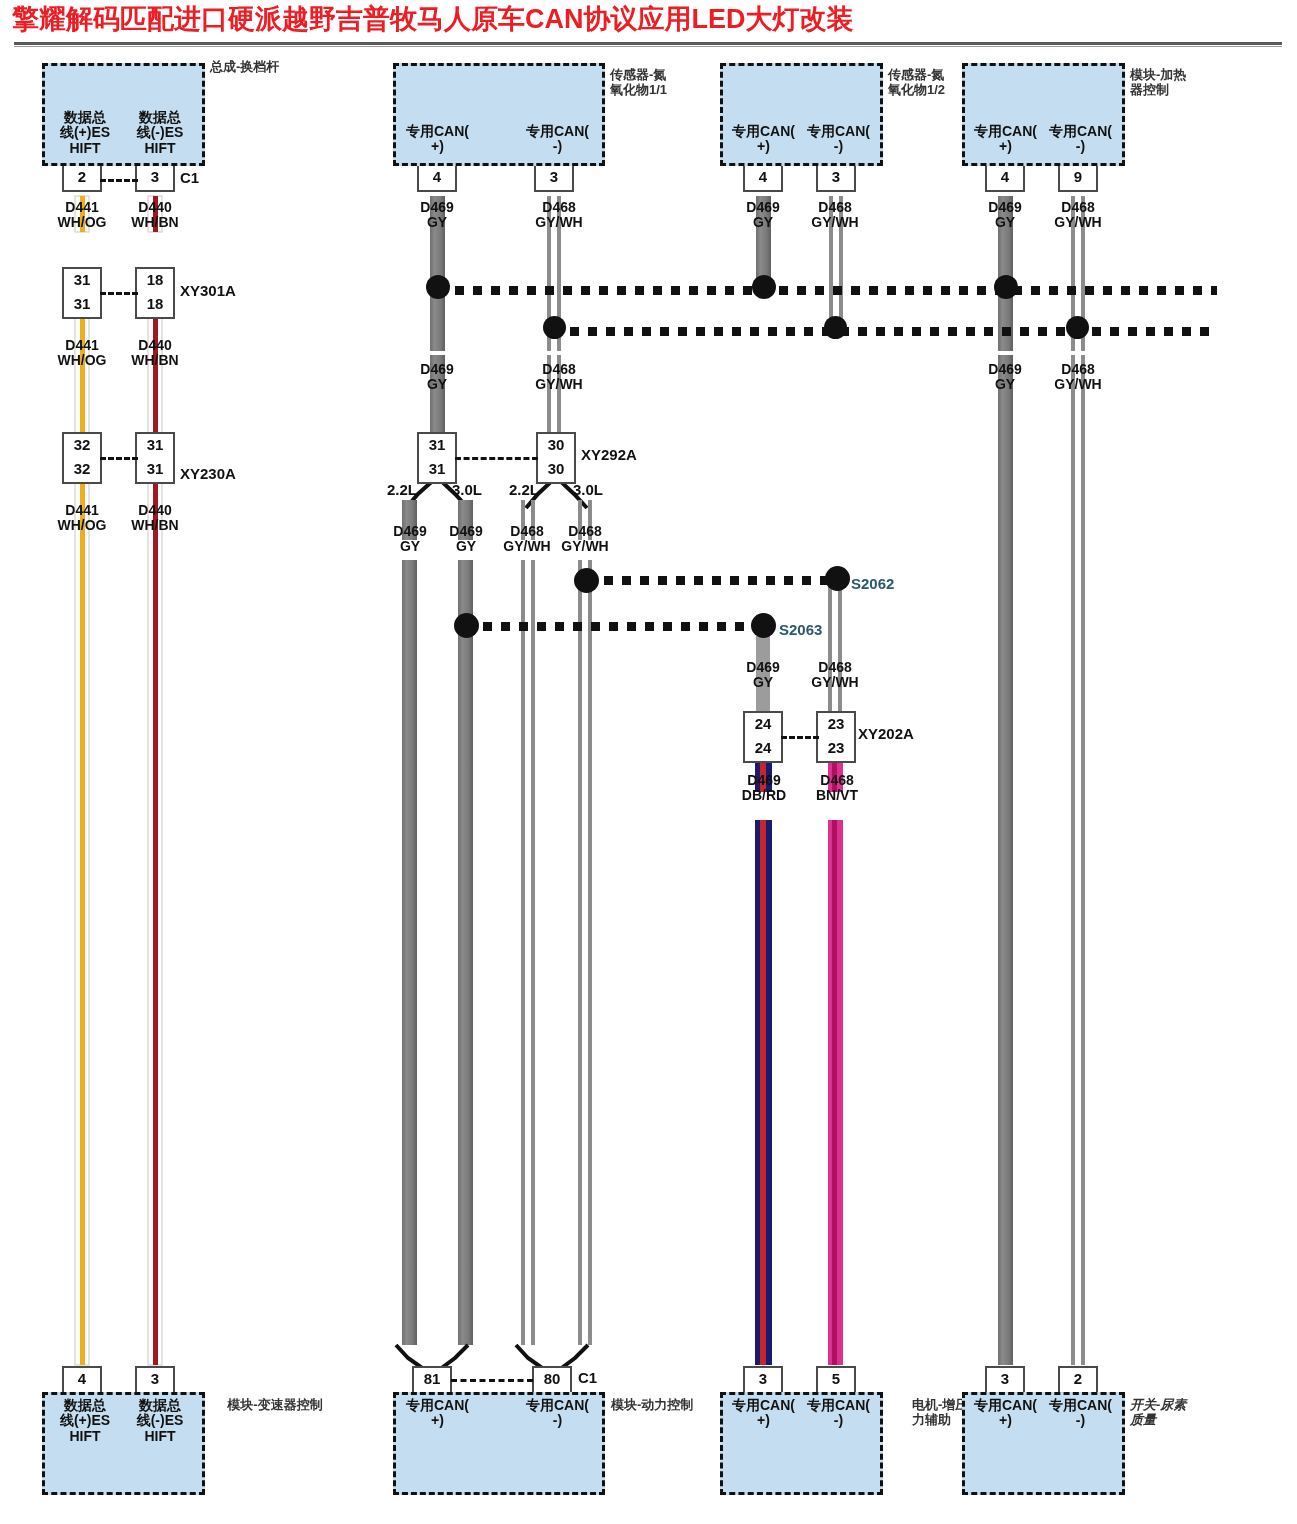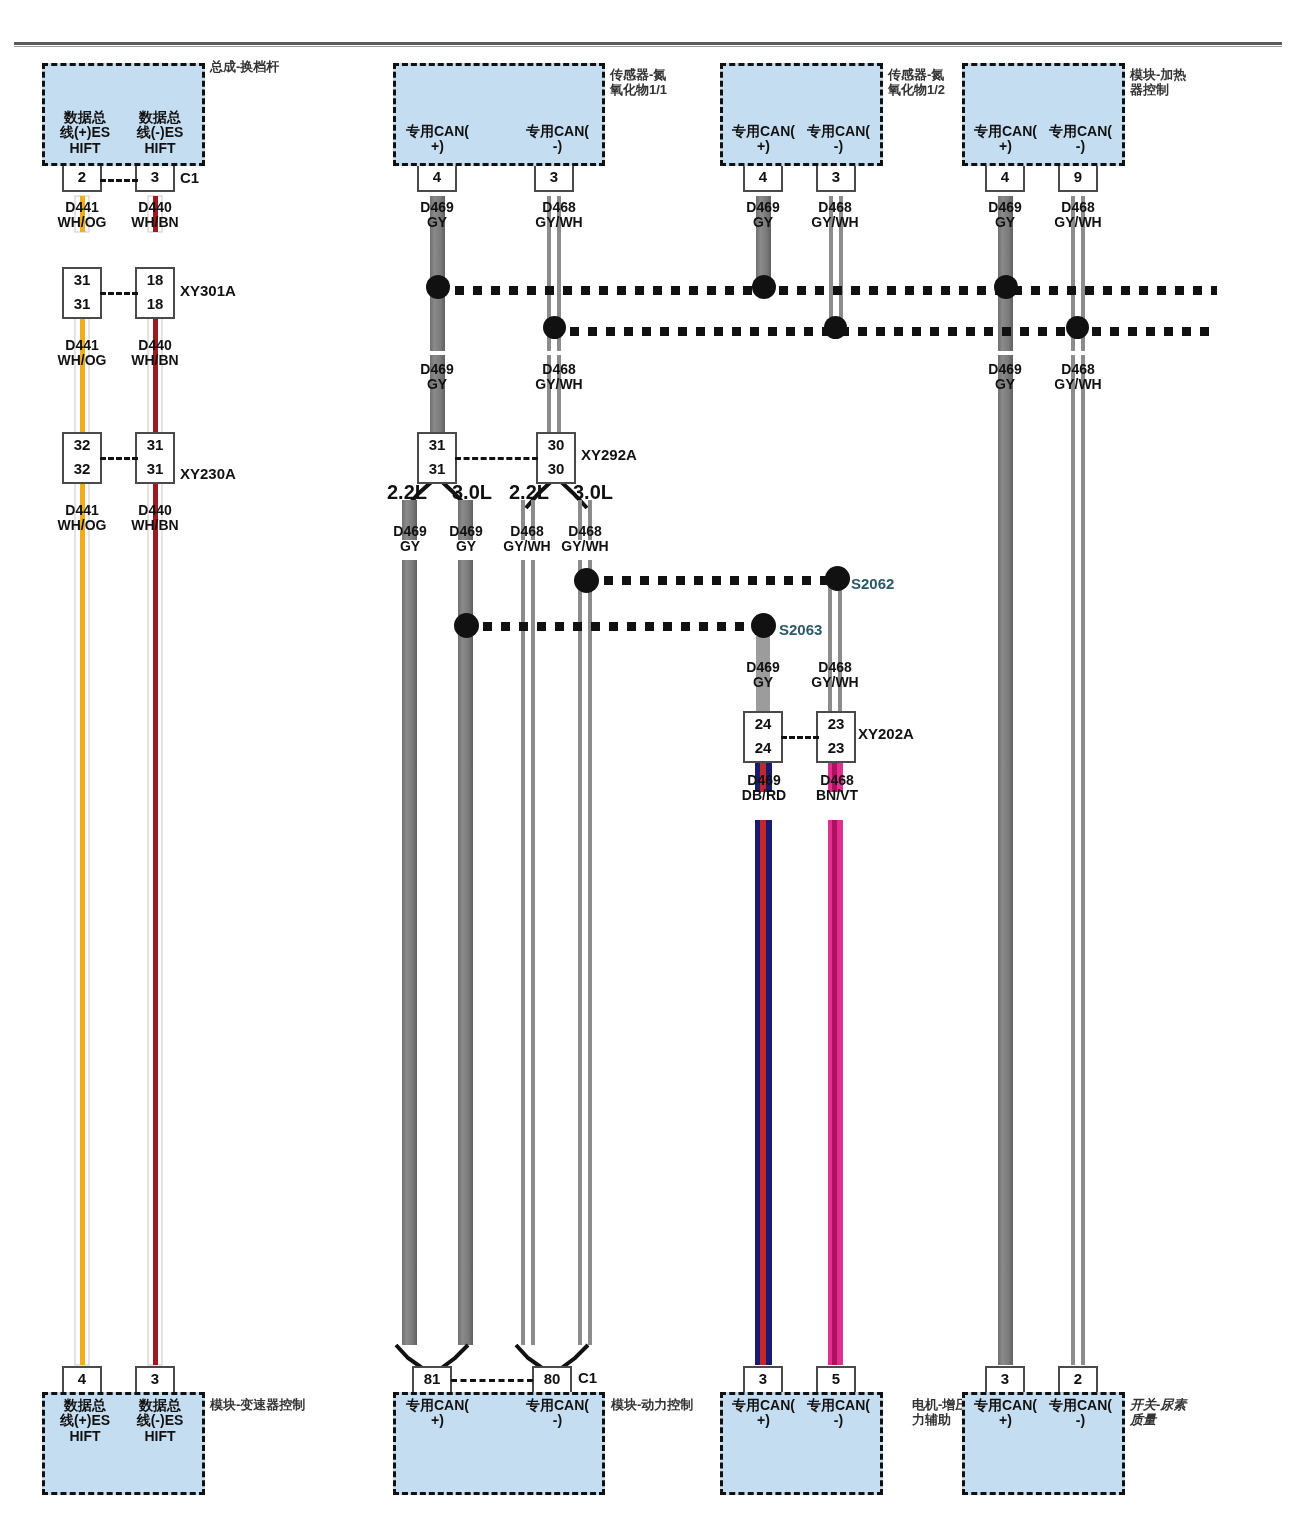--- a/index.html
+++ b/index.html
@@ -53,28 +53,29 @@
   }
   .dot{
     position:absolute;border-radius:50%;background:#111;
   }
   .splice-label{
     position:absolute;font-size:15px;font-weight:bold;color:#2a5a6a;white-space:nowrap;
   }
 
   
   .opt{
-    position:absolute;font-size:20px;font-weight:bold;color:#111;white-space:nowrap;
+    position:absolute;font-size:15px;font-weight:bold;color:#111;white-space:nowrap;
   }
 </style>
 </head>
 <body>
 
 <div id="page">
 
+  <div class="title">擎耀解码匹配进口硬派越野吉普牧马人原车CAN协议应用LED大灯改装</div>
   <div class="title-rule"></div>
   <div class="title-rule2"></div>
 
   <svg id="wires" width="1297" height="1524" style="position:absolute;left:0;top:0;">
     <defs>
 
       <linearGradient id="gGY" x1="0" y1="0" x2="1" y2="0">
         <stop offset="0%" stop-color="#6f6f6f"></stop>
           <stop offset="30%" stop-color="#8a8a8a"></stop>
         <stop offset="70%" stop-color="#7a7a7a"></stop>
@@ -329,21 +330,21 @@
   <div class="conn-label" style="left:858px;top:725px;">XY202A</div>
 
   <div class="pinname" style="left:730px;top:773px;width:68px;">D469
 DB/RD</div>
   <div class="pinname" style="left:803px;top:773px;width:68px;">D468
 BN/VT</div>
 
   <div class="pin no-bot" style="left:62px;top:1366px;">4</div>
   <div class="pin no-bot" style="left:135px;top:1366px;">3</div>
   <div class="box" style="left:42px;top:1392px;width:163px;height:103px;"></div>
-  <div class="box-label" style="left:210px;top:1398px;width:130px;">模块-变速器控制</div>
+  <div class="box-label" style="left:210px;top:1398px;width:130px;text-align:center;">模块-变速器控制</div>
   <div class="pinname" style="left:55px;top:1398px;width:60px;">数据总
 线(+)ES
 HIFT</div>
   <div class="pinname" style="left:130px;top:1398px;width:60px;">数据总
 线(-)ES
 HIFT</div>
 
   <div class="pin no-bot" style="left:412px;top:1366px;">81</div>
   <div class="pin no-bot" style="left:532px;top:1366px;">80</div>
   <div class="conn-dash" style="left:451px;top:1379px;width:82px;"></div>

